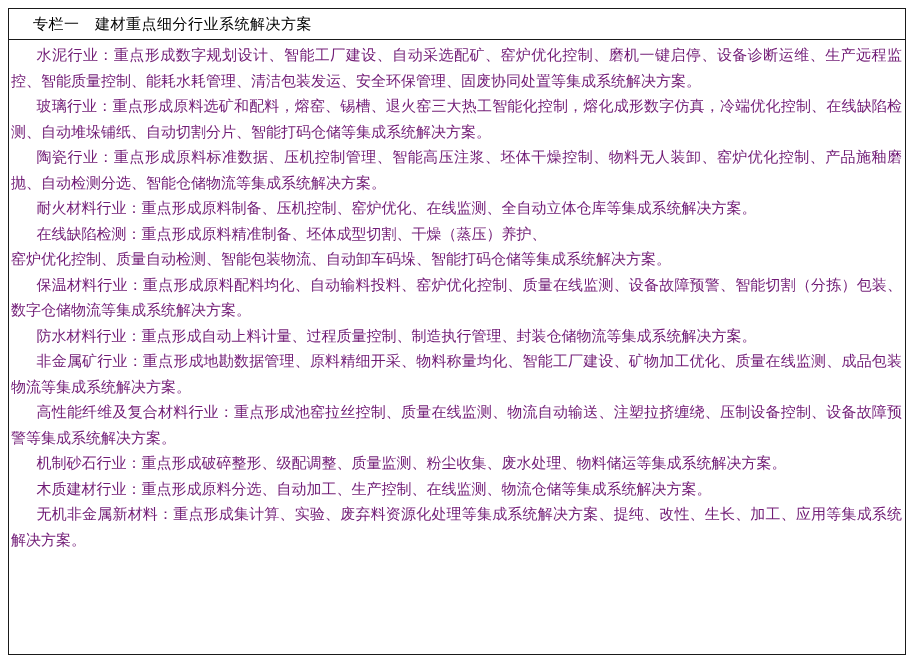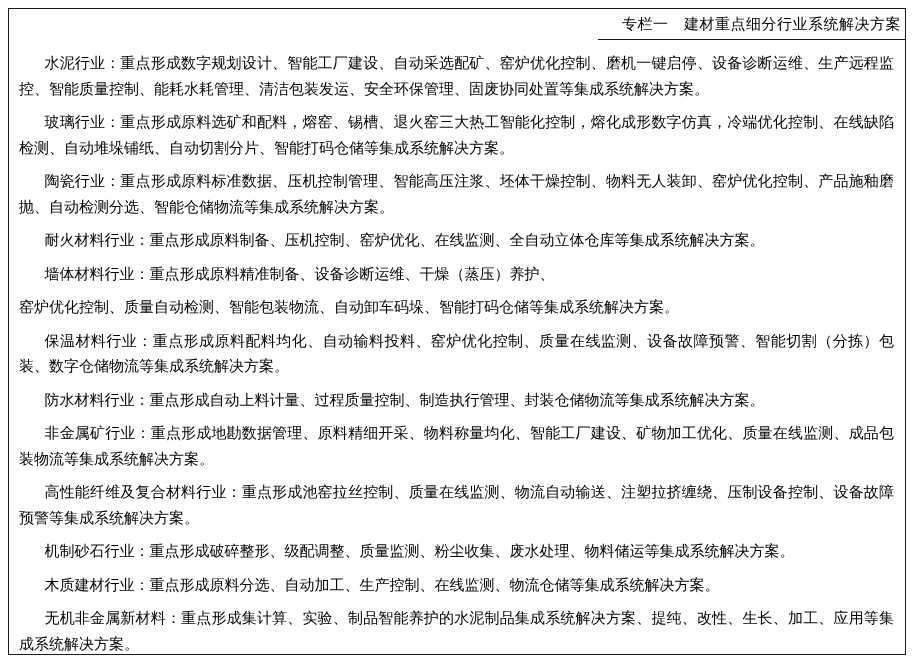--- a/index.html
+++ b/index.html
@@ -16,66 +16,65 @@
     padding: 8px 8px 13px 8px;
   }
   .box {
     width: 100%;
     height: 100%;
     box-sizing: border-box;
     border: 1px solid #1a1a1a;
     background: #ffffff;
     display: flex;
     flex-direction: column;
-    align-items: flex-end;
   }
   .box-header {
     flex: 0 0 auto;
     box-sizing: border-box;
     border-bottom: 1px solid #1a1a1a;
     padding: 6px 4px 5px 24px;
     font-size: 15px;
     line-height: 19px;
     color: #000000;
     letter-spacing: 0.5px;
   }
   .box-body {
     flex: 1 1 auto;
     box-sizing: border-box;
     padding: 3px 3px 2px 2px;
     overflow: hidden;
   }
   .para {
-    margin: 8px;
+    margin: 0;
     font-size: 15px;
     line-height: 25.5px;
-    color: #000000;
+    color: #701a75;
     text-align: justify;
     text-justify: inter-ideograph;
     word-break: break-all;
   }
   .para.indent {
     text-indent: 1.7em;
   }
 </style>
 </head>
 <body>
 
 <div class="page">
   <div class="box">
     <div class="box-header">专栏一　建材重点细分行业系统解决方案</div>
     <div class="box-body">
       <p class="para indent">水泥行业：重点形成数字规划设计、智能工厂建设、自动采选配矿、窑炉优化控制、磨机一键启停、设备诊断运维、生产远程监控、智能质量控制、能耗水耗管理、清洁包装发运、安全环保管理、固废协同处置等集成系统解决方案。</p>
       <p class="para indent">玻璃行业：重点形成原料选矿和配料，熔窑、锡槽、退火窑三大热工智能化控制，熔化成形数字仿真，冷端优化控制、在线缺陷检测、自动堆垛铺纸、自动切割分片、智能打码仓储等集成系统解决方案。</p>
       <p class="para indent">陶瓷行业：重点形成原料标准数据、压机控制管理、智能高压注浆、坯体干燥控制、物料无人装卸、窑炉优化控制、产品施釉磨抛、自动检测分选、智能仓储物流等集成系统解决方案。</p>
       <p class="para indent">耐火材料行业：重点形成原料制备、压机控制、窑炉优化、在线监测、全自动立体仓库等集成系统解决方案。</p>
-      <p class="para indent">墙体材料行业：重点形成原料精准制备、设备诊断运维、干燥（蒸压）养护、</p>
+      <p class="para indent">在线缺陷检测：重点形成原料精准制备、坯体成型切割、干燥（蒸压）养护、</p>
       <p class="para">窑炉优化控制、质量自动检测、智能包装物流、自动卸车码垛、智能打码仓储等集成系统解决方案。</p>
       <p class="para indent">保温材料行业：重点形成原料配料均化、自动输料投料、窑炉优化控制、质量在线监测、设备故障预警、智能切割（分拣）包装、数字仓储物流等集成系统解决方案。</p>
       <p class="para indent">防水材料行业：重点形成自动上料计量、过程质量控制、制造执行管理、封装仓储物流等集成系统解决方案。</p>
       <p class="para indent">非金属矿行业：重点形成地勘数据管理、原料精细开采、物料称量均化、智能工厂建设、矿物加工优化、质量在线监测、成品包装物流等集成系统解决方案。</p>
       <p class="para indent">高性能纤维及复合材料行业：重点形成池窑拉丝控制、质量在线监测、物流自动输送、注塑拉挤缠绕、压制设备控制、设备故障预警等集成系统解决方案。</p>
       <p class="para indent">机制砂石行业：重点形成破碎整形、级配调整、质量监测、粉尘收集、废水处理、物料储运等集成系统解决方案。</p>
       <p class="para indent">木质建材行业：重点形成原料分选、自动加工、生产控制、在线监测、物流仓储等集成系统解决方案。</p>
-      <p class="para indent">无机非金属新材料：重点形成集计算、实验、制品智能养护的水泥制品集成系统解决方案、提纯、改性、生长、加工、应用等集成系统解决方案。</p>
+      <p class="para indent">无机非金属新材料：重点形成集计算、实验、废弃料资源化处理等集成系统解决方案、提纯、改性、生长、加工、应用等集成系统解决方案。</p>
     </div>
   </div>
 </div>
 
 </body></html>

